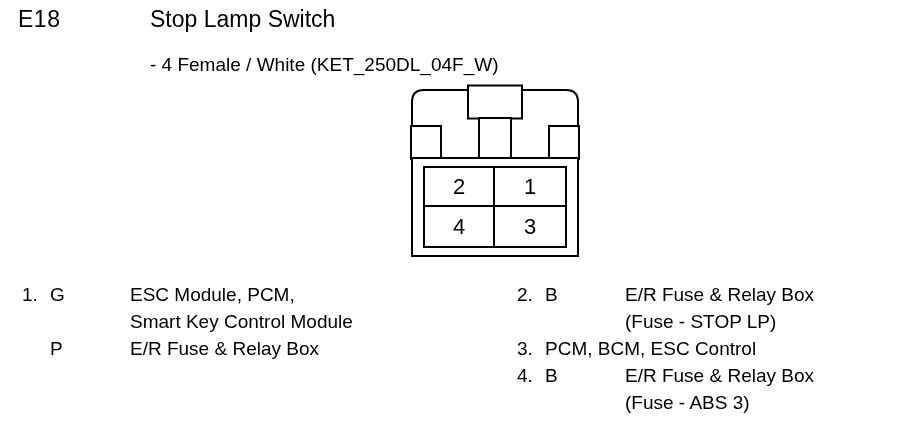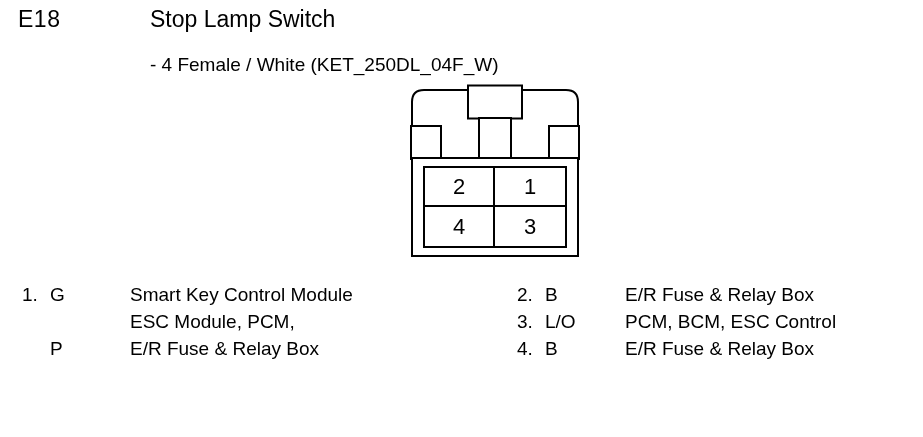--- a/index.html
+++ b/index.html
@@ -97,51 +97,52 @@
         <div class="pin-cell">3</div>
       </div>
     </div>
   </div>
 
   <div class="pinout left">
     <div class="pin-row">
       <span class="pin-num">1.</span>
       <span class="pin-code">G</span>
       <div class="pin-desc">
+        <div>ESC Module, PCM,</div>
         <div>Smart Key Control Module</div>
-        <div>ESC Module, PCM,</div>
       </div>
     </div>
     <div class="pin-row">
       <span class="pin-num"></span>
       <span class="pin-code">P</span>
       <div class="pin-desc">
         <div>E/R Fuse &amp; Relay Box</div>
       </div>
     </div>
   </div>
 
   <div class="pinout right">
     <div class="pin-row">
       <span class="pin-num">2.</span>
       <span class="pin-code">B</span>
       <div class="pin-desc">
         <div>E/R Fuse &amp; Relay Box</div>
+        <div>(Fuse - STOP LP)</div>
       </div>
     </div>
     <div class="pin-row">
       <span class="pin-num">3.</span>
-      <span class="pin-code">L/O</span>
       <div class="pin-desc">
         <div>PCM, BCM, ESC Control</div>
         <div></div>
       </div>
     </div>
     <div class="pin-row">
       <span class="pin-num">4.</span>
       <span class="pin-code">B</span>
       <div class="pin-desc">
         <div>E/R Fuse &amp; Relay Box</div>
+        <div>(Fuse - ABS 3)</div>
       </div>
     </div>
   </div>
 
 </div>
 
 </body></html>

